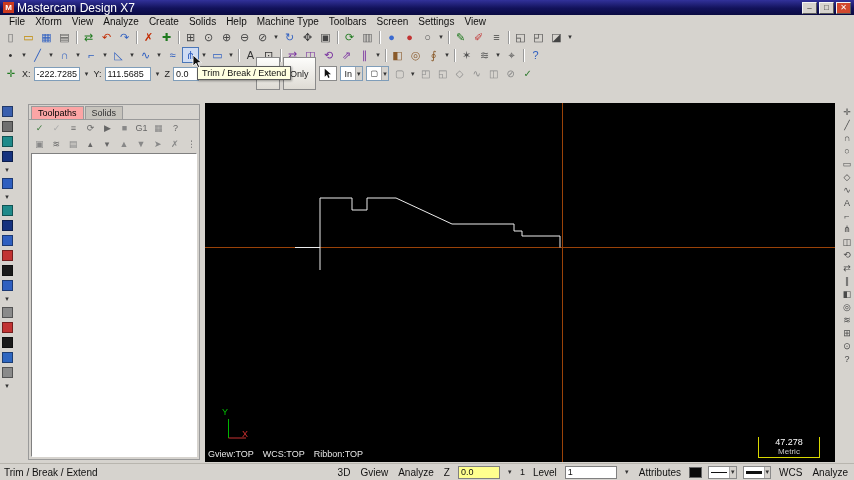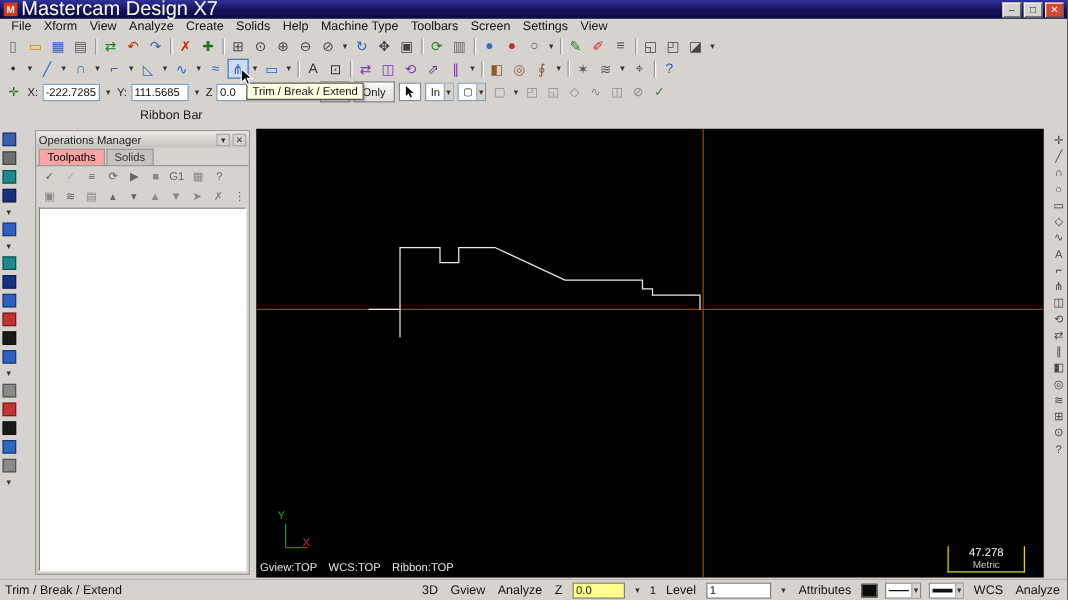--- a/index.html
+++ b/index.html
@@ -2,21 +2,21 @@
 <html><head>
 <meta charset="utf-8">
 <style>
   *{margin:0;padding:0;box-sizing:border-box}
   html,body{background:#3a3a3a}
   .win{position:relative;width:854px;height:480px;background:#d6d3ce;font-family:"Liberation Sans",sans-serif;overflow:hidden}
 
   
   .titlebar{position:absolute;left:0;top:0;width:854px;height:15px;background:linear-gradient(180deg,#32329a 0%,#12125a 55%,#0a0a42 100%);display:flex;align-items:center;gap:3px;padding:0 3px;z-index:5}
   .appicon{width:11px;height:11px;background:#cc3a1f;color:#fff;font-size:8px;font-weight:bold;display:flex;align-items:center;justify-content:center;flex:none}
-  .title{color:#fff;font-size:16px;white-space:nowrap}
+  .title{color:#fff;font-size:12px;white-space:nowrap}
   .wbtns{margin-left:auto;display:flex;gap:2px}
   .wbtn{width:15px;height:12px;background:#d6d3ce;border:1px solid #f5f5f5;border-right-color:#5a5a5a;border-bottom-color:#5a5a5a;font-size:8px;line-height:10px;text-align:center;color:#222}
   .wbtn.close{background:#d1482e;color:#fff}
 
   
   .menubar{position:absolute;left:0;top:15px;width:854px;height:13px;display:flex;align-items:center;padding-left:4px}
   .menu-item{font-size:10px;color:#111;padding:0 5px;white-space:nowrap}
 
   
   .tbrow{position:absolute;left:0;width:854px;height:18px;display:flex;align-items:center;padding-left:2px;gap:1px}
@@ -25,21 +25,21 @@
   .tbrow .tb{width:17px;height:16px;font-size:11px}
   .tbrow .tb.active{background:#cfdcf3;border:1px solid #4a76b8}
   .dd{font-style:normal;font-size:7px;color:#333;width:8px;text-align:center;display:inline-flex;align-items:center;justify-content:center}
   .sep{display:inline-block;width:1px;height:13px;background:#9a9a9a;margin:0 2px;box-shadow:1px 0 0 #ffffff}
 
   
   .ribbon{position:absolute;left:0;top:64px;width:854px;height:19px;display:flex;align-items:center;gap:3px;padding-left:3px}
   .ribbon .tb{width:16px;height:15px;font-size:10px}
   .flbl{font-size:9px;color:#222}
   .fld{height:14px;border:1px solid #7f9db9;background:#fff;font-size:9px;font-family:inherit;padding:0 2px;color:#111}
-  .btn{height:17px;border:1px solid #8a8a8a;background:linear-gradient(#fdfdfb,#dedbd4);font-size:9px;display:inline-flex;align-items:center;padding:0 6px;color:#222}
+  .btn{height:33px;border:1px solid #8a8a8a;background:linear-gradient(#fdfdfb,#dedbd4);font-size:9px;display:inline-flex;align-items:center;padding:0 6px;color:#222}
   .selbtn{width:18px;height:15px;border:1px solid #8a8a8a;background:#fff;display:inline-flex;align-items:center;justify-content:center}
   .insel{height:15px;border:1px solid #7f9db9;background:#fff;display:inline-flex;align-items:center;font-size:9px;padding-left:4px;color:#222;gap:3px}
   .dd2{font-style:normal;font-size:7px;background:#d6d3ce;border-left:1px solid #aaa;height:100%;display:inline-flex;align-items:center;padding:0 1px;color:#333}
   .ricons{display:inline-flex;gap:1px;align-items:center}
   .ricons .tb{width:16px;height:15px;font-size:10px}
   .spacer{display:inline-block}
 
   .riblabel{position:absolute;left:0;top:83px;width:854px;height:20px}
   .riblabel span{position:absolute;left:112px;top:4px;font-size:10px;color:#222}
 
@@ -236,23 +236,20 @@
         <i class="tb" style="color: rgb(138, 138, 138);">◰</i>
         <i class="tb" style="color: rgb(138, 138, 138);">◱</i>
         <i class="tb" style="color: rgb(138, 138, 138);">◇</i>
         <i class="tb" style="color: rgb(138, 138, 138);">∿</i>
         <i class="tb" style="color: rgb(138, 138, 138);">◫</i>
         <i class="tb" style="color: rgb(138, 138, 138);">⊘</i>
         <i class="tb" style="color: rgb(47, 122, 47);">✓</i>
       </span>
   </div>
 
-  <div class="riblabel">
-    <span>Ribbon Bar</span>
-  </div>
 
   <div class="dock left">
       <i class="tb" style="background: rgb(58, 95, 174);"></i>
       <i class="tb" style="background: rgb(111, 111, 111);"></i>
       <i class="tb" style="background: rgb(31, 138, 138);"></i>
       <i class="tb" style="background: rgb(22, 50, 126);"></i>
       <i class="dd">▾</i>
       <i class="tb" style="background: rgb(47, 95, 192);"></i>
       <i class="dd">▾</i>
       <i class="tb" style="background: rgb(31, 138, 138);"></i>
@@ -264,25 +261,20 @@
       <i class="dd">▾</i>
       <i class="tb" style="background: rgb(138, 138, 138);"></i>
       <i class="tb" style="background: rgb(194, 51, 51);"></i>
       <i class="tb" style="background: rgb(26, 26, 26);"></i>
       <i class="tb" style="background: rgb(46, 102, 192);"></i>
       <i class="tb" style="background: rgb(138, 138, 138);"></i>
       <i class="dd">▾</i>
     </div>
 
   <div class="ops">
-    <div class="ops-head">
-      <span class="ops-title">Operations Manager</span>
-      <span class="ops-hbtn">▾</span>
-      <span class="ops-hbtn">✕</span>
-    </div>
     <div class="ops-tabs">
       <span class="tab active">Toolpaths</span>
       <span class="tab">Solids</span>
     </div>
     <div class="ops-icons">
         <i class="tb" style="color: rgb(58, 122, 58);">✓</i>
         <i class="tb" style="color: rgb(170, 170, 170);">✓</i>
         <i class="tb" style="color: rgb(102, 102, 102);">≡</i>
         <i class="tb" style="color: rgb(102, 102, 102);">⟳</i>
         <i class="tb" style="color: rgb(102, 102, 102);">▶</i>

